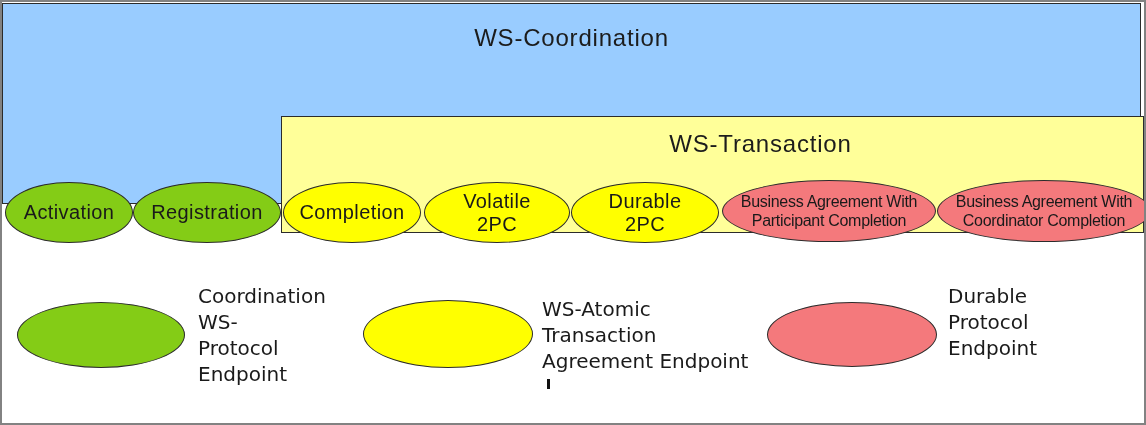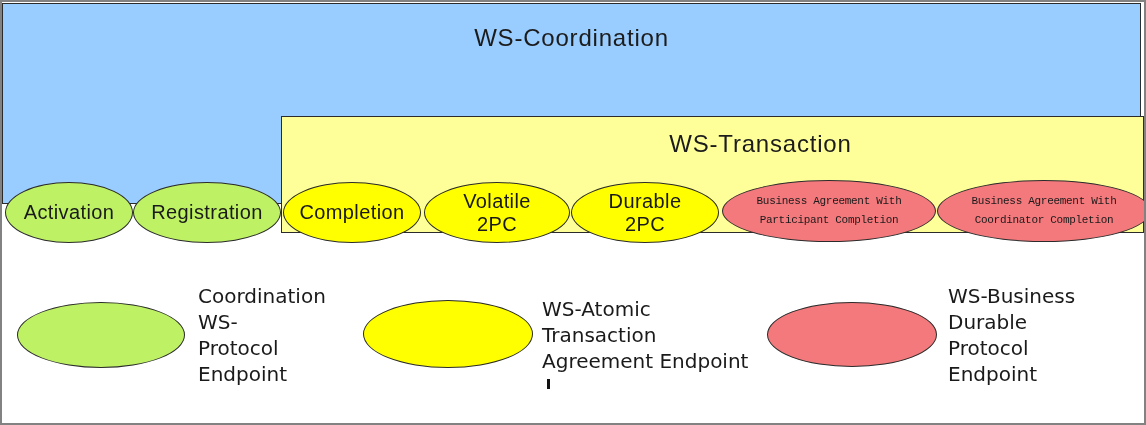--- a/index.html
+++ b/index.html
@@ -22,27 +22,27 @@
     position: absolute; text-align: center; font-size: 24px; letter-spacing: 0.8px;
     color: #1c1c1c; z-index: 3; pointer-events: none;
   }
   .coordination-title { left: 0px; top: 22px; width: 1139px; }
   .transaction-title  { left: 279px; top: 128px; width: 863px; padding-left: 48px; }
   .ellipse {
     position: absolute; border-radius: 50%; border: 1.3px solid #2b2b2b;
     display: flex; flex-direction: column; align-items: center; justify-content: center;
     text-align: center; z-index: 4; box-sizing: border-box;
   }
-  .fill-blue   { background: #bef264; }
+  .fill-blue   { background: #84cc16; }
   .fill-yellow { background: #FFFF00; }
   .fill-pink   { background: #F4797C; }
   .eline { display: block; white-space: nowrap; font-size: 20px; line-height: 23px; letter-spacing: 0.4px; }
   .eline-small {
-    display: block; white-space: nowrap; font-size: 11px; line-height: 19px;
-    font-family: Liberation Mono, monospace; letter-spacing: -0.3px;
+    display: block; white-space: nowrap; font-size: 16px; line-height: 19px;
+    font-family: Liberation Sans, sans-serif; letter-spacing: -0.3px;
   }
   .e-activation   { left: 3px;   top: 180px; width: 128px; height: 61px; }
   .e-registration { left: 131px; top: 180px; width: 148px; height: 61px; }
   .e-completion   { left: 281px; top: 180px; width: 138px; height: 61px; }
   .e-volatile     { left: 422px; top: 180px; width: 146px; height: 61px; }
   .e-durable      { left: 569px; top: 180px; width: 148px; height: 61px; }
   .e-ba-participant { left: 720px; top: 178px; width: 214px; height: 62px; }
   .e-ba-coordinator { left: 935px; top: 178px; width: 214px; height: 62px; }
   .legend-ellipse { z-index: 4; }
   .lg-blue   { left: 15px;  top: 300px; width: 168px; height: 66px; }
@@ -111,21 +111,20 @@
 
   <div class="ellipse fill-yellow legend-ellipse lg-yellow"></div>
   <div class="legend-text lt-2">
     <span class="legend-line">WS-Atomic</span>
     <span class="legend-line">Transaction</span>
     <span class="legend-line">Agreement Endpoint</span>
   </div>
 
   <div class="ellipse fill-pink legend-ellipse lg-pink"></div>
   <div class="legend-text lt-3">
-    <span class="legend-line">WS-Business</span>
     <span class="legend-line">Durable</span>
     <span class="legend-line">Protocol</span>
     <span class="legend-line">Endpoint</span>
   </div>
 
   <div class="cursor-artifact"></div>
 
 </div>
 
 </body></html>

